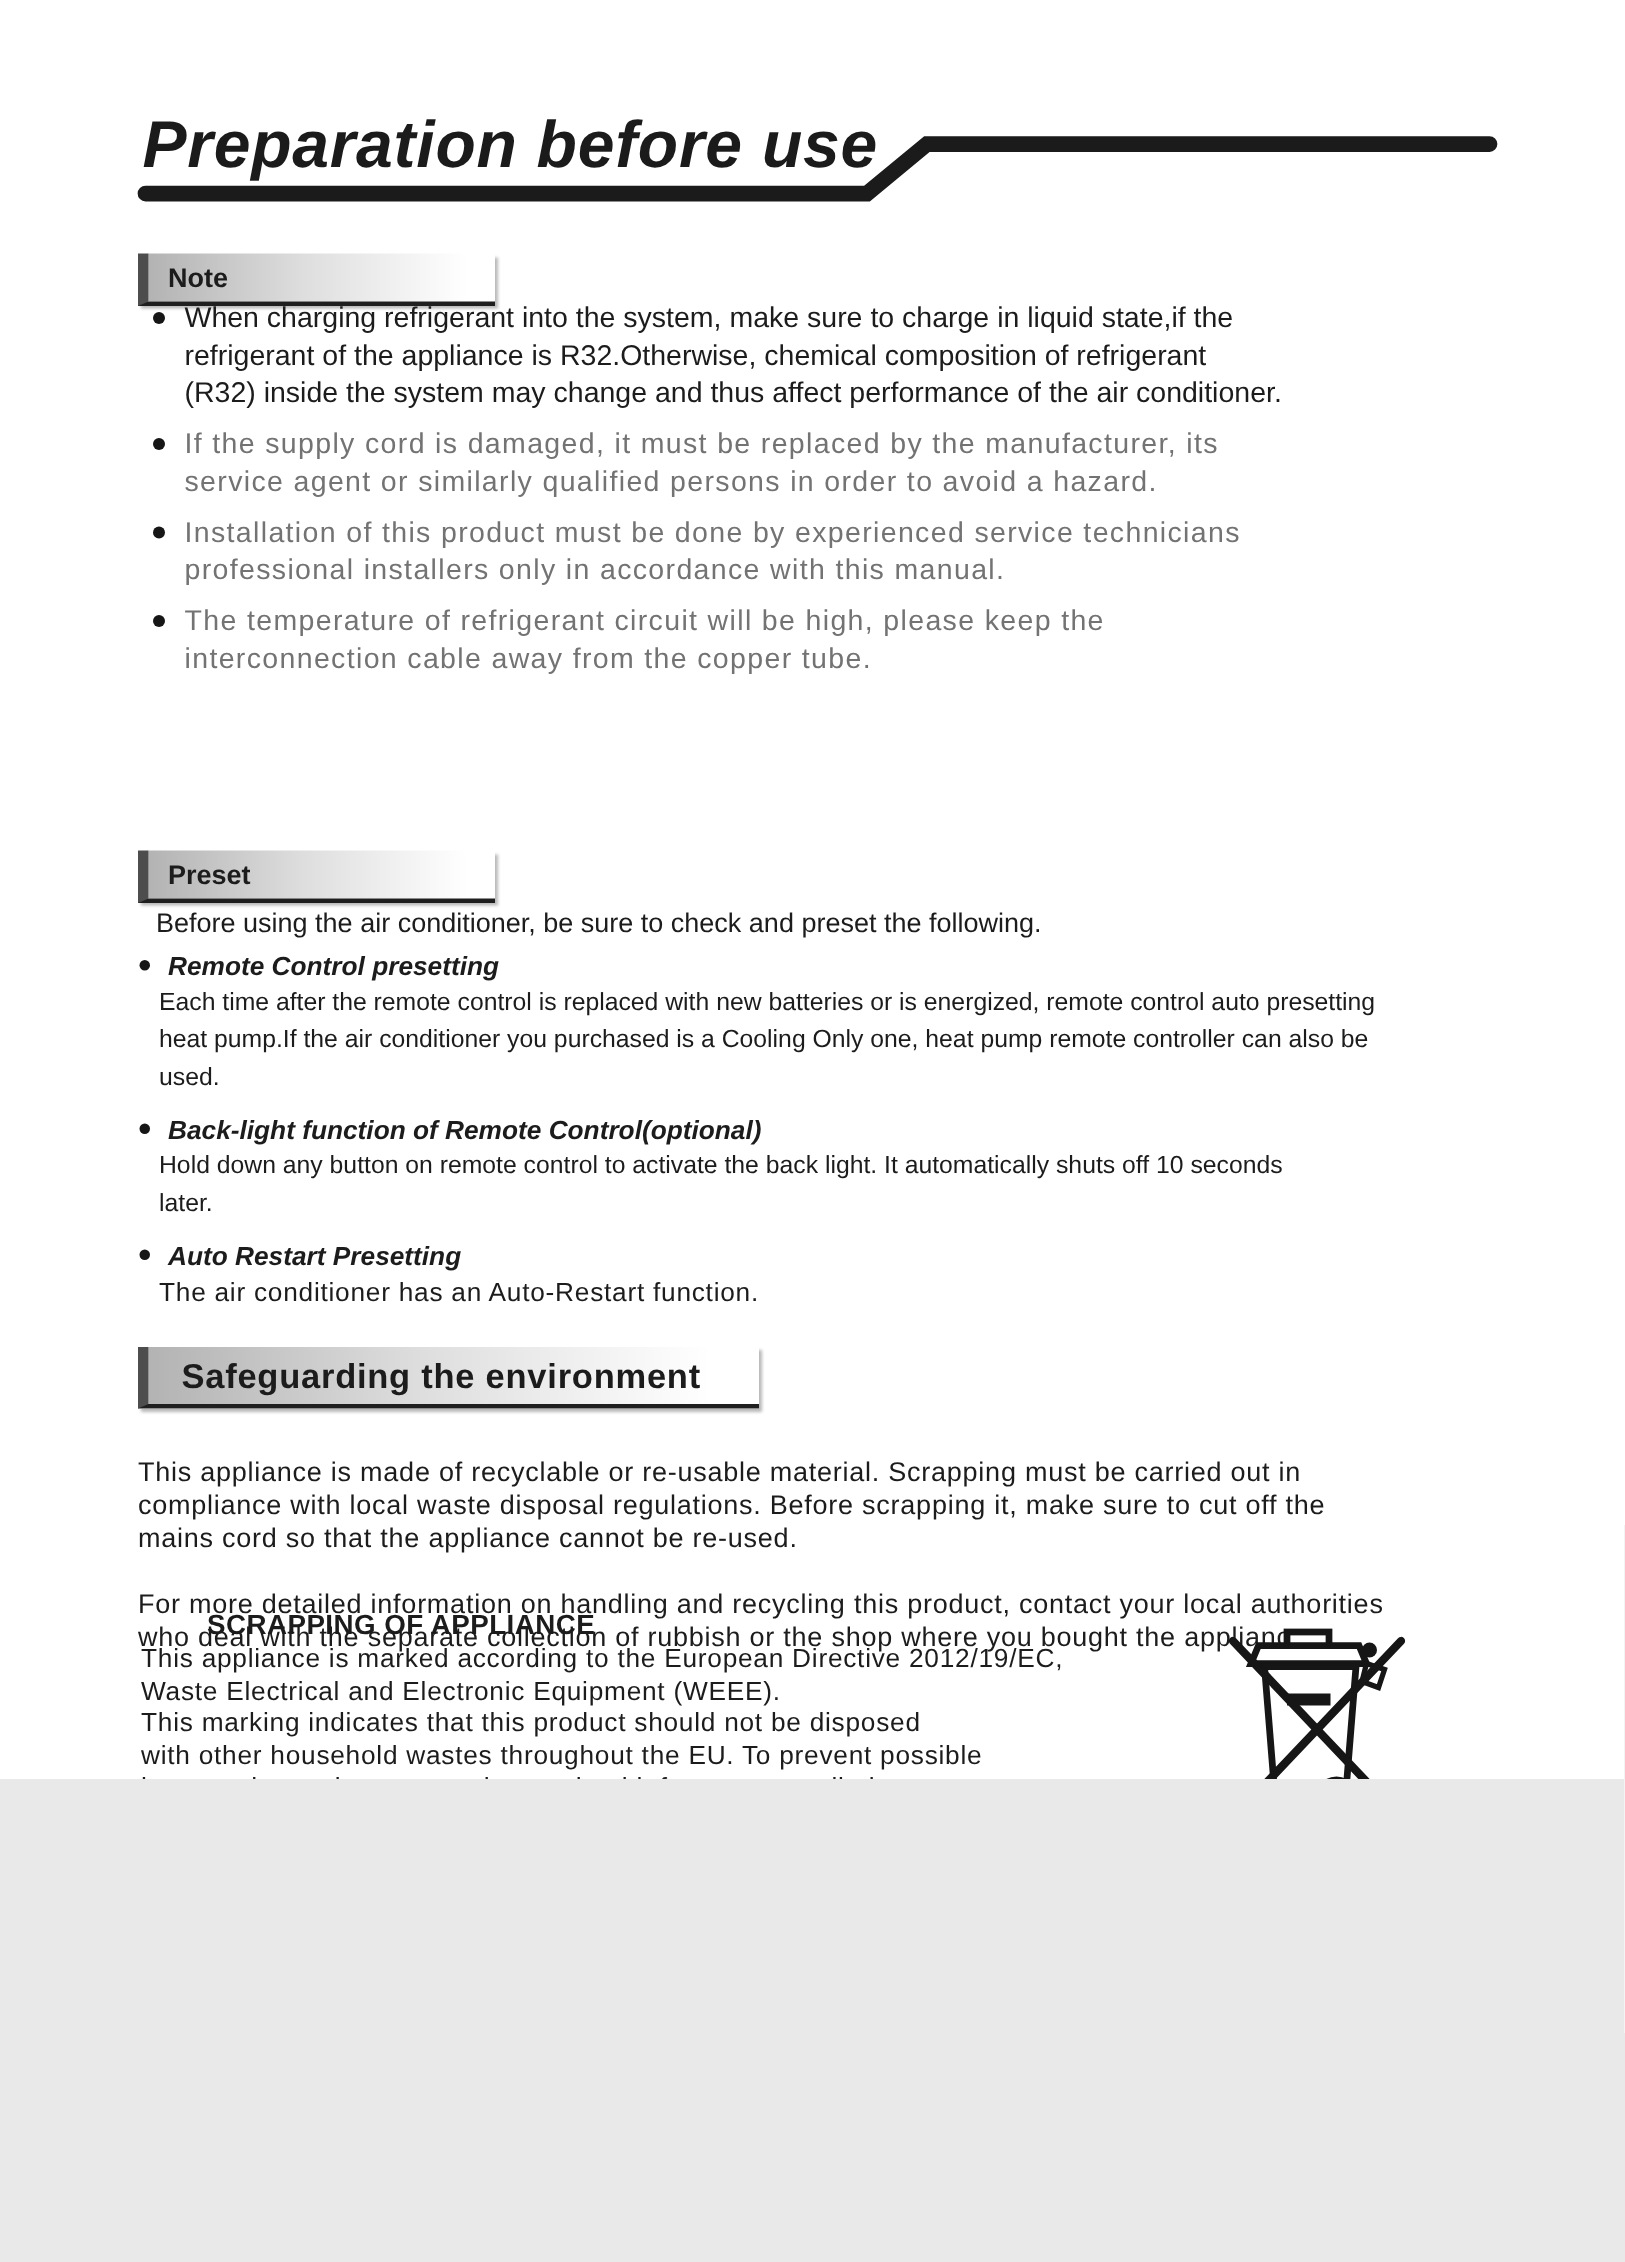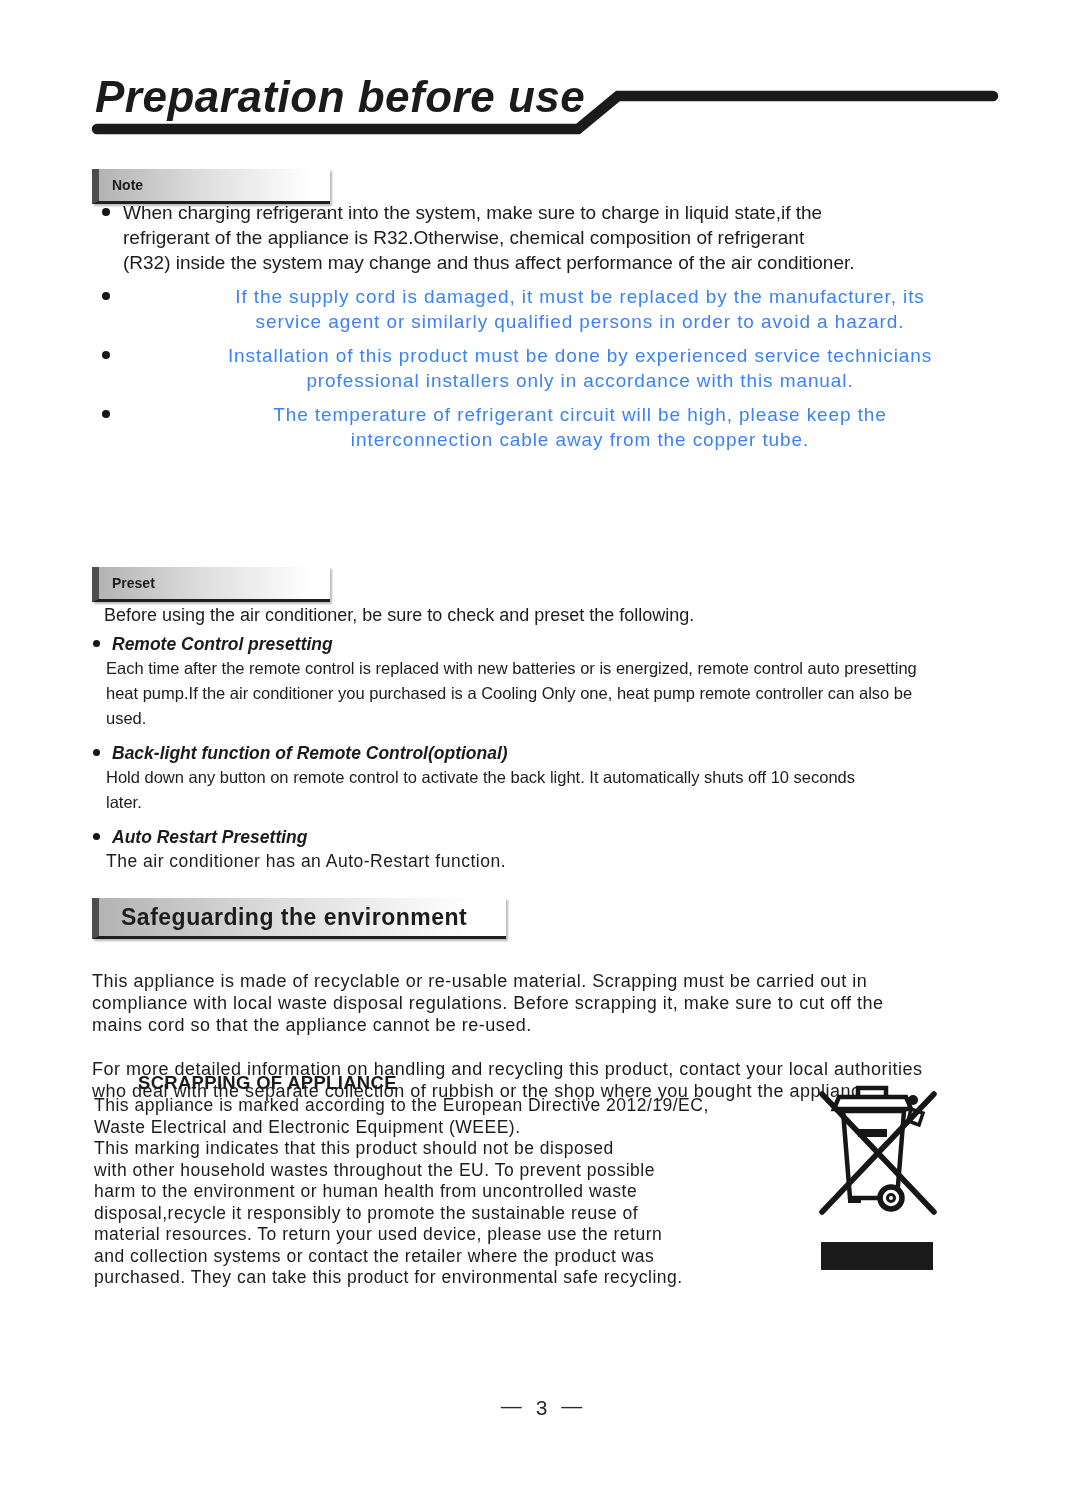--- a/index.html
+++ b/index.html
@@ -1,20 +1,20 @@
 <!DOCTYPE html>
 <html><head>
 <meta charset="utf-8">
 <style>
   * { margin: 0; padding: 0; box-sizing: border-box; }
   html, body { background: #e9e9e9; }
   .page {
     position: relative;
     width: 1083px;
-    height: 1508px;
+    height: 1186px;
     margin: 0 auto;
     background: #ffffff;
     font-family: "Liberation Sans", "DejaVu Sans", sans-serif;
     color: #1c1c1c;
     overflow: hidden;
   }
 
   
   .title-text {
     position: absolute;
@@ -39,21 +39,21 @@
   .sec-header {
     position: absolute;
     background: linear-gradient(90deg, #b3b3b3 0%, #dedede 45%, #ffffff 92%);
     border-left: 7px solid #4d4d4d;
     border-bottom: 3px solid #1f1f1f;
     box-shadow: 2px 2px 2px rgba(0,0,0,0.28);
     display: flex;
     align-items: center;
   }
   .sec-header.small { width: 238px; height: 35px; }
-  .sec-header.small .sec-label { font-size: 14px; font-weight: bold; padding-left: 13px; }
+  .sec-header.small .sec-label { font-size: 18px; font-weight: bold; padding-left: 13px; }
   .sec-header.large { width: 414px; height: 41px; text-align: center; }
   .sec-header.large .sec-label { font-size: 23px; font-weight: bold; padding-left: 22px; letter-spacing: 0.5px; }
 
   
   .note-list {
     position: absolute;
     left: 92px;
     top: 200px;
     width: 945px;
     list-style: none;
@@ -69,21 +69,21 @@
   .note-list li::before {
     content: "";
     position: absolute;
     left: 10px;
     top: 8px;
     width: 8px;
     height: 8px;
     border-radius: 50%;
     background: #161616;
   }
-  .note-list li.spaced { letter-spacing: 0.9px; color: #3b82f6; text-align: center; }
+  .note-list li.spaced { letter-spacing: 0.9px; color: #737373; }
 
   
   .preset-content { position: absolute; left: 90px; top: 602px; width: 950px; }
   .preset-intro { margin-left: 14px; font-size: 18px; line-height: 27px; }
   .preset-item-title {
     position: relative;
     padding-left: 22px;
     font-size: 17.5px;
     font-weight: bold;
     font-style: italic;

